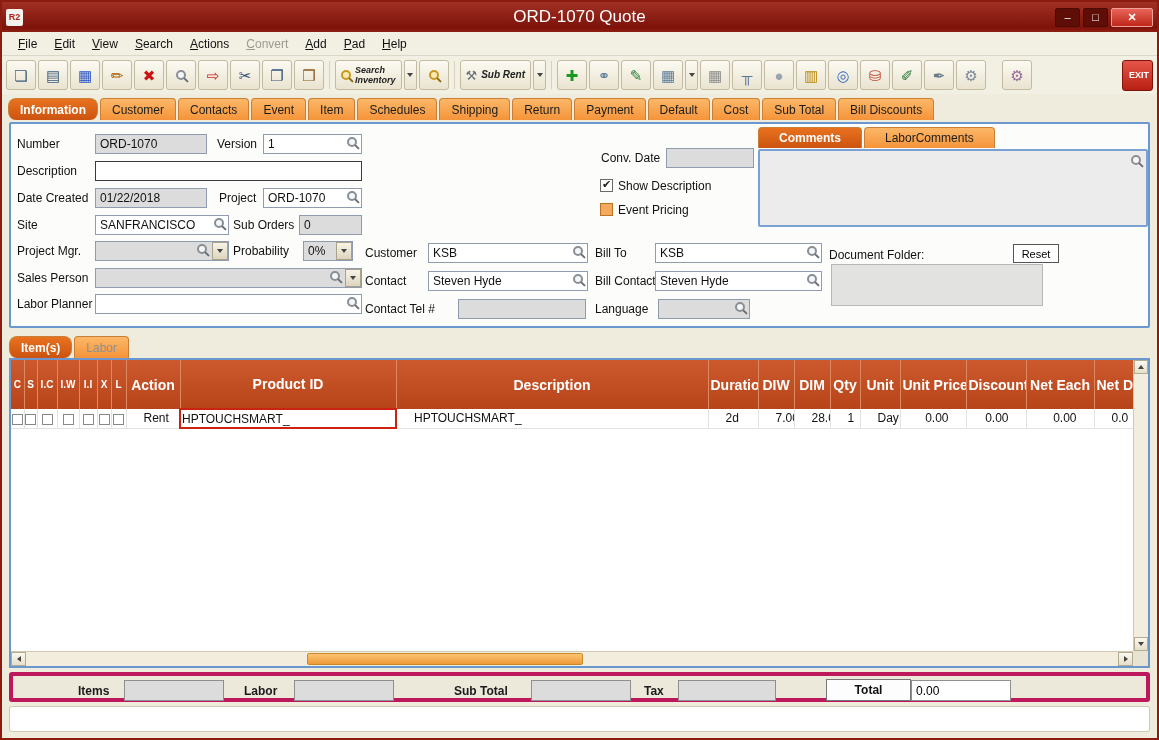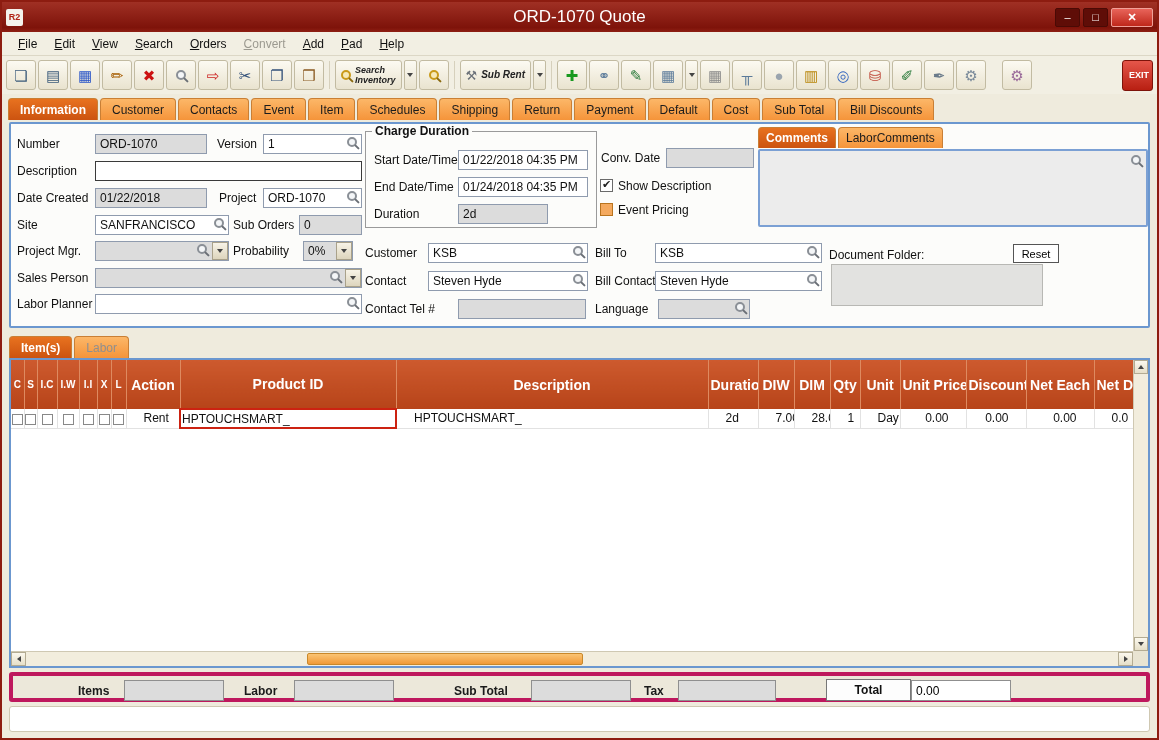--- a/index.html
+++ b/index.html
@@ -59,21 +59,21 @@
     position:relative;background:#f4f6f8;}
   .mag::after{content:"";position:absolute;width:6px;height:2px;background:#6a6f76;
     right:-5px;bottom:-3px;transform:rotate(45deg);border-radius:1px;}
   .mag.gold{border-color:#c99a1a;background:#f7e9b8;}
   .mag.gold::after{background:#8a6a10;}
   
   .tabstrip{display:flex;gap:2px;padding:4px 6px 0;flex:0 0 auto;align-items:flex-end;}
   .tab{padding:4px 11px 3px;background:linear-gradient(#fcb768,#f5943a);
     border:1px solid #c97f35;border-bottom:none;border-radius:4px 4px 0 0;
     color:#1c1c1c;cursor:default;white-space:nowrap;}
-  .tab.sel{background:linear-gradient(#e8721f,#cc5310);color:#fff;font-weight:bold;}
+  .tab.sel{background:linear-gradient(#e8721f,#cc5310);color:#fff;font-weight:bold;border-radius:8px;}
   .tab.grayed{color:#8f8f8f;}
   
   .info-panel{position:relative;margin:2px 7px 0;height:206px;background:#fcfcfa;
     border:2px solid #6b97cf;border-radius:2px;flex:0 0 auto;}
   .lbl{position:absolute;white-space:nowrap;color:#111;}
   .fld{position:absolute;height:20px;}
   .fld input{width:100%;height:100%;border:1px solid #8f9bae;padding:1px 4px;
     font-family:inherit;font-size:12px;background:#fff;color:#111;}
   .fld.ro input{background:#dcdcdc;}
   .fld.blackborder input{border-color:#3a3a3a;}
@@ -84,21 +84,21 @@
   .dd{position:absolute;right:1px;top:1px;width:16px;height:18px;
     background:linear-gradient(#f7f3e7,#ddd5bd);border:1px solid #a9a18a;
     display:flex;align-items:center;justify-content:center;padding:0;cursor:default;}
   .chargebox{position:absolute;left:354px;top:0;width:232px;height:104px;
     border:1px solid #9a9a9a;margin:0;padding:0;}
   .chargebox legend{font-weight:bold;font-size:12px;margin-left:6px;padding:0 3px;}
   .cbx{position:absolute;width:13px;height:13px;background:#fff;border:1px solid #6a6a6a;cursor:default;}
   .cbx.checked::after{content:"✔";position:absolute;left:1px;top:-2px;font-size:11px;color:#222;}
   .cbx.orange{background:#f4a95e;border-color:#b9741e;}
   .ctab-row{position:absolute;left:747px;top:3px;display:flex;gap:2px;}
-  .ctab{padding:3px 7px;background:linear-gradient(#fcb768,#f5943a);border:1px solid #c97f35;
+  .ctab{padding:3px 20px;background:linear-gradient(#fcb768,#f5943a);border:1px solid #c97f35;
     border-bottom:none;border-radius:4px 4px 0 0;color:#1c1c1c;cursor:default;}
   .ctab.sel{background:linear-gradient(#e8721f,#cc5310);color:#fff;font-weight:bold;}
   .comments-box{position:absolute;left:747px;top:25px;width:390px;height:78px;
     background:#ececec;border:2px solid #7ba0d4;border-radius:2px;}
   .comments-box .mag{position:absolute;right:5px;top:4px;}
   .reset-btn{position:absolute;left:1002px;top:120px;width:46px;height:19px;background:#fff;
     border:1px solid #555;font-size:11px;font-family:inherit;padding:0;cursor:default;}
   .docfolder-box{position:absolute;left:820px;top:140px;width:212px;height:42px;
     background:#e2e2e0;border:1px solid #b8b8b4;}
   
@@ -157,21 +157,21 @@
       <button class="wbtn">□</button>
       <button class="wbtn close">✕</button>
     </div>
   </div>
 
   <div class="menubar">
     <span class="menu-item">File</span>
     <span class="menu-item">Edit</span>
     <span class="menu-item">View</span>
     <span class="menu-item">Search</span>
-    <span class="menu-item">Orders</span>
+    <span class="menu-item">Actions</span>
     <span class="menu-item disabled">Convert</span>
     <span class="menu-item">Add</span>
     <span class="menu-item">Pad</span>
     <span class="menu-item">Help</span>
   </div>
 
   <div class="toolbar">
     <span class="tgroup">
         <button class="tbtn">
           <span style="color: rgb(58, 90, 122);">❏</span>
@@ -348,29 +348,20 @@
           <span class="tri d"></span>
         </button>
     </div>
 
     <span class="lbl" style="left:6px;top:173px">Labor Planner</span>
     <div class="fld withmag" style="left:84px;top:170px;width:267px">
       <input value="" style="">
       <span class="mag"></span>
     </div>
 
-    <fieldset class="chargebox">
-      <legend>Charge Duration</legend>
-      <span class="lbl" style="left:8px;top:15px">Start Date/Time</span>
-      <div class="fld" style="left:92px;top:12px;width:130px"><input value="01/22/2018 04:35 PM" style=""></div>
-      <span class="lbl" style="left:8px;top:42px">End Date/Time</span>
-      <div class="fld" style="left:92px;top:39px;width:130px"><input value="01/24/2018 04:35 PM" style=""></div>
-      <span class="lbl" style="left:8px;top:69px">Duration</span>
-      <div class="fld ro" style="left:92px;top:66px;width:90px"><input readonly="" value="2d" style=""></div>
-    </fieldset>
 
     <span class="lbl" style="left:590px;top:27px">Conv. Date</span>
     <div class="fld ro" style="left:655px;top:24px;width:88px"><input readonly="" value="" style=""></div>
     <span class="cbx checked" style="left:589px;top:55px"></span>
     <span class="lbl" style="left:607px;top:55px">Show Description</span>
     <span class="cbx orange" style="left:589px;top:79px"></span>
     <span class="lbl" style="left:607px;top:79px">Event Pricing</span>
 
     <span class="lbl" style="left:354px;top:122px">Customer</span>
     <div class="fld withmag" style="left:417px;top:119px;width:160px">

